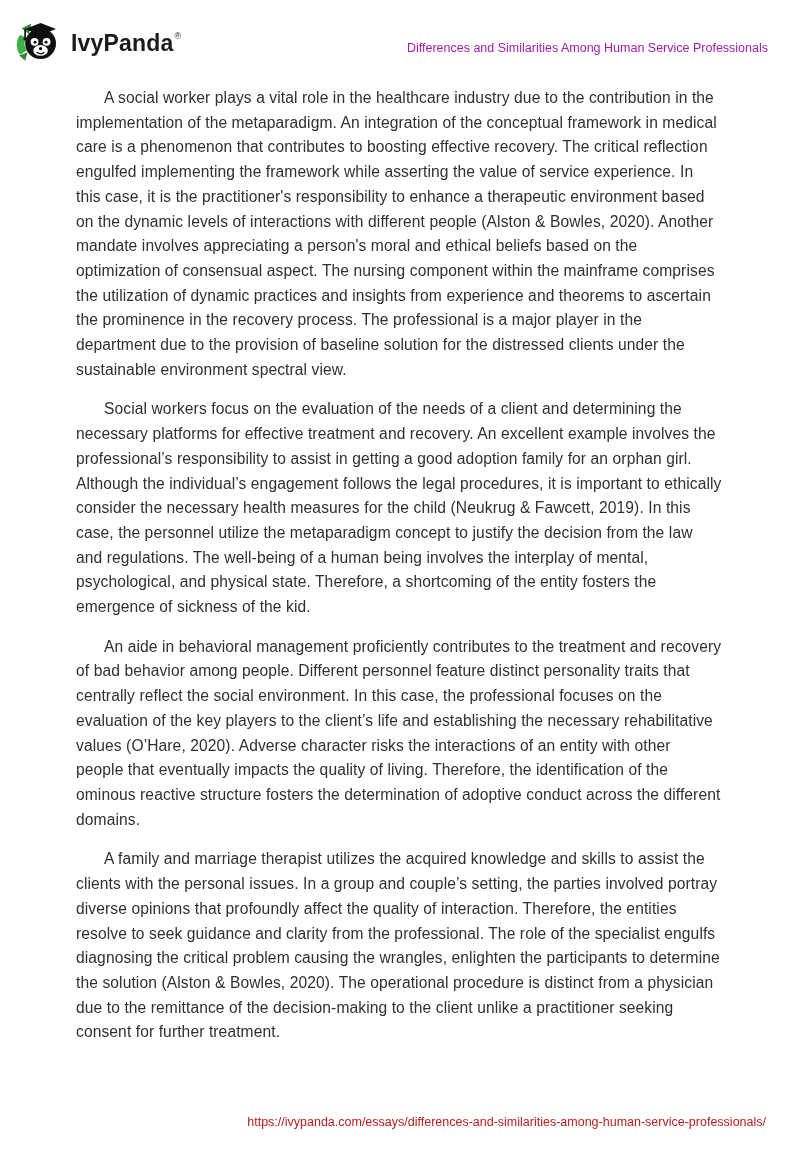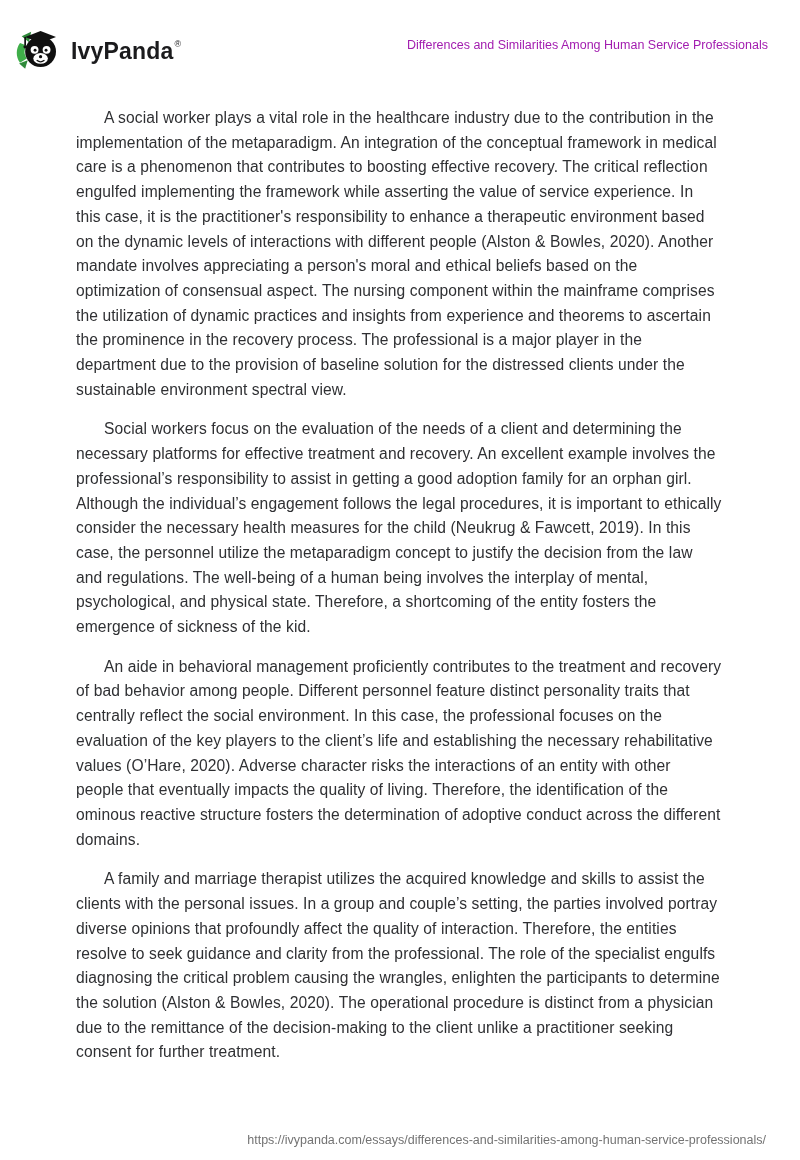--- a/index.html
+++ b/index.html
@@ -9,23 +9,23 @@
   }
   body {
     width: 800px;
     height: 1160px;
     position: relative;
     font-family: "Liberation Sans", sans-serif;
     overflow: hidden;
   }
   .page-header {
     display: flex;
-    align-items: flex-start;
+    align-items: center;
     justify-content: space-between;
-    padding: 24px 32px 0 14px;
+    padding: 16px 32px 0 14px;
   }
   .logo {
     display: flex;
     align-items: center;
     gap: 9px;
     cursor: pointer;
   }
   .logo-icon {
     width: 48px;
     height: 50px;
@@ -54,31 +54,31 @@
     color: #a21caf;
     margin-top: 14px;
     line-height: 1.2;
   }
   .essay-content {
     padding: 20px 78px 0 76px;
     color: #2f3033;
     font-size: 15.6px;
   }
   .essay-content p {
-    margin: 12px 0 15px 0;
+    margin: 0 0 15px 0;
     text-indent: 28px;
     line-height: 1.585;
     letter-spacing: 0.1px;
   }
   .page-footer {
     position: absolute;
     right: 34px;
-    bottom: 13px;
+    bottom: 31px;
     font-size: 12.5px;
-    color: #737373;
+    color: #b91c1c;
     cursor: pointer;
   }
 </style>
 </head>
 <body>
 
 <header class="page-header">
   <div class="logo">
     <svg class="logo-icon" viewBox="0 0 56 58" aria-hidden="true">
 

